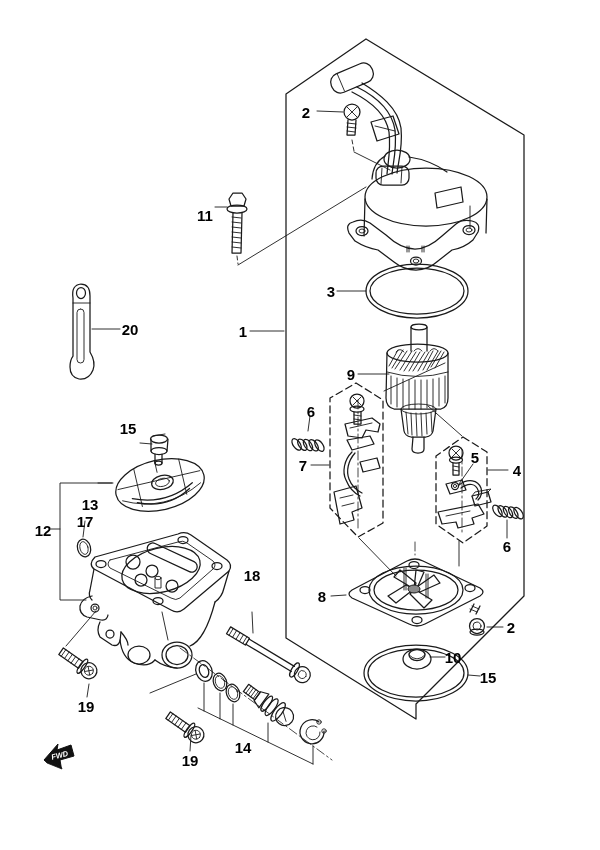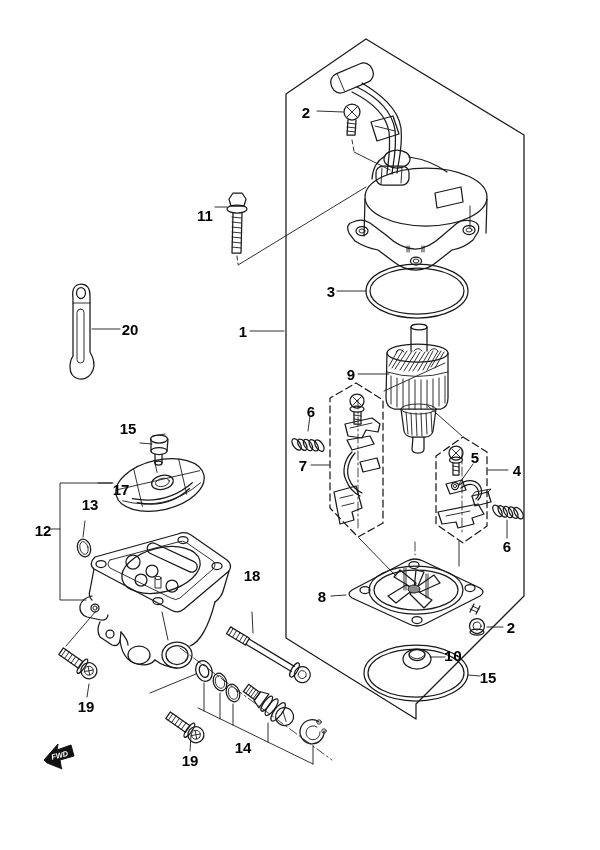--- a/index.html
+++ b/index.html
@@ -367,28 +367,28 @@
       <span class="callout" style="left: 306px; top: 112px;">2</span>
       <span class="callout" style="left: 205px; top: 215px; text-align: right;">11</span>
       <span class="callout" style="left: 243px; top: 331px;">1</span>
       <span class="callout" style="left: 331px; top: 291px;">3</span>
       <span class="callout" style="left: 130px; top: 329px; text-align: right;">20</span>
       <span class="callout" style="left: 351px; top: 374px;">9</span>
       <span class="callout" style="left: 311px; top: 411px;">6</span>
       <span class="callout" style="left: 303px; top: 465px;">7</span>
       <span class="callout" style="left: 128px; top: 428px;">15</span>
       <span class="callout" style="left: 90px; top: 480px; margin-top: 24px;">13</span>
-      <span class="callout" style="left: 85px; top: 489px; margin-left: 36px;">17</span>
+      <span class="callout" style="left: 85px; top: 521px;">17</span>
       <span class="callout" style="left: 43px; top: 530px;">12</span>
       <span class="callout" style="left: 475px; top: 457px;">5</span>
       <span class="callout" style="left: 517px; top: 470px;">4</span>
       <span class="callout" style="left: 507px; top: 546px;">6</span>
       <span class="callout" style="left: 322px; top: 596px;">8</span>
       <span class="callout" style="left: 511px; top: 627px;">2</span>
-      <span class="callout" style="left: 453px; top: 657px; font-family: Liberation Mono, monospace;">10</span>
+      <span class="callout" style="left: 453px; top: 657px;">10</span>
       <span class="callout" style="left: 488px; top: 677px;">15</span>
       <span class="callout" style="left: 252px; top: 575px;">18</span>
       <span class="callout" style="left: 86px; top: 706px;">19</span>
       <span class="callout" style="left: 190px; top: 760px;">19</span>
       <span class="callout" style="left: 243px; top: 747px;">14</span>
     </div>
 
 </div>
 
 </body></html>

